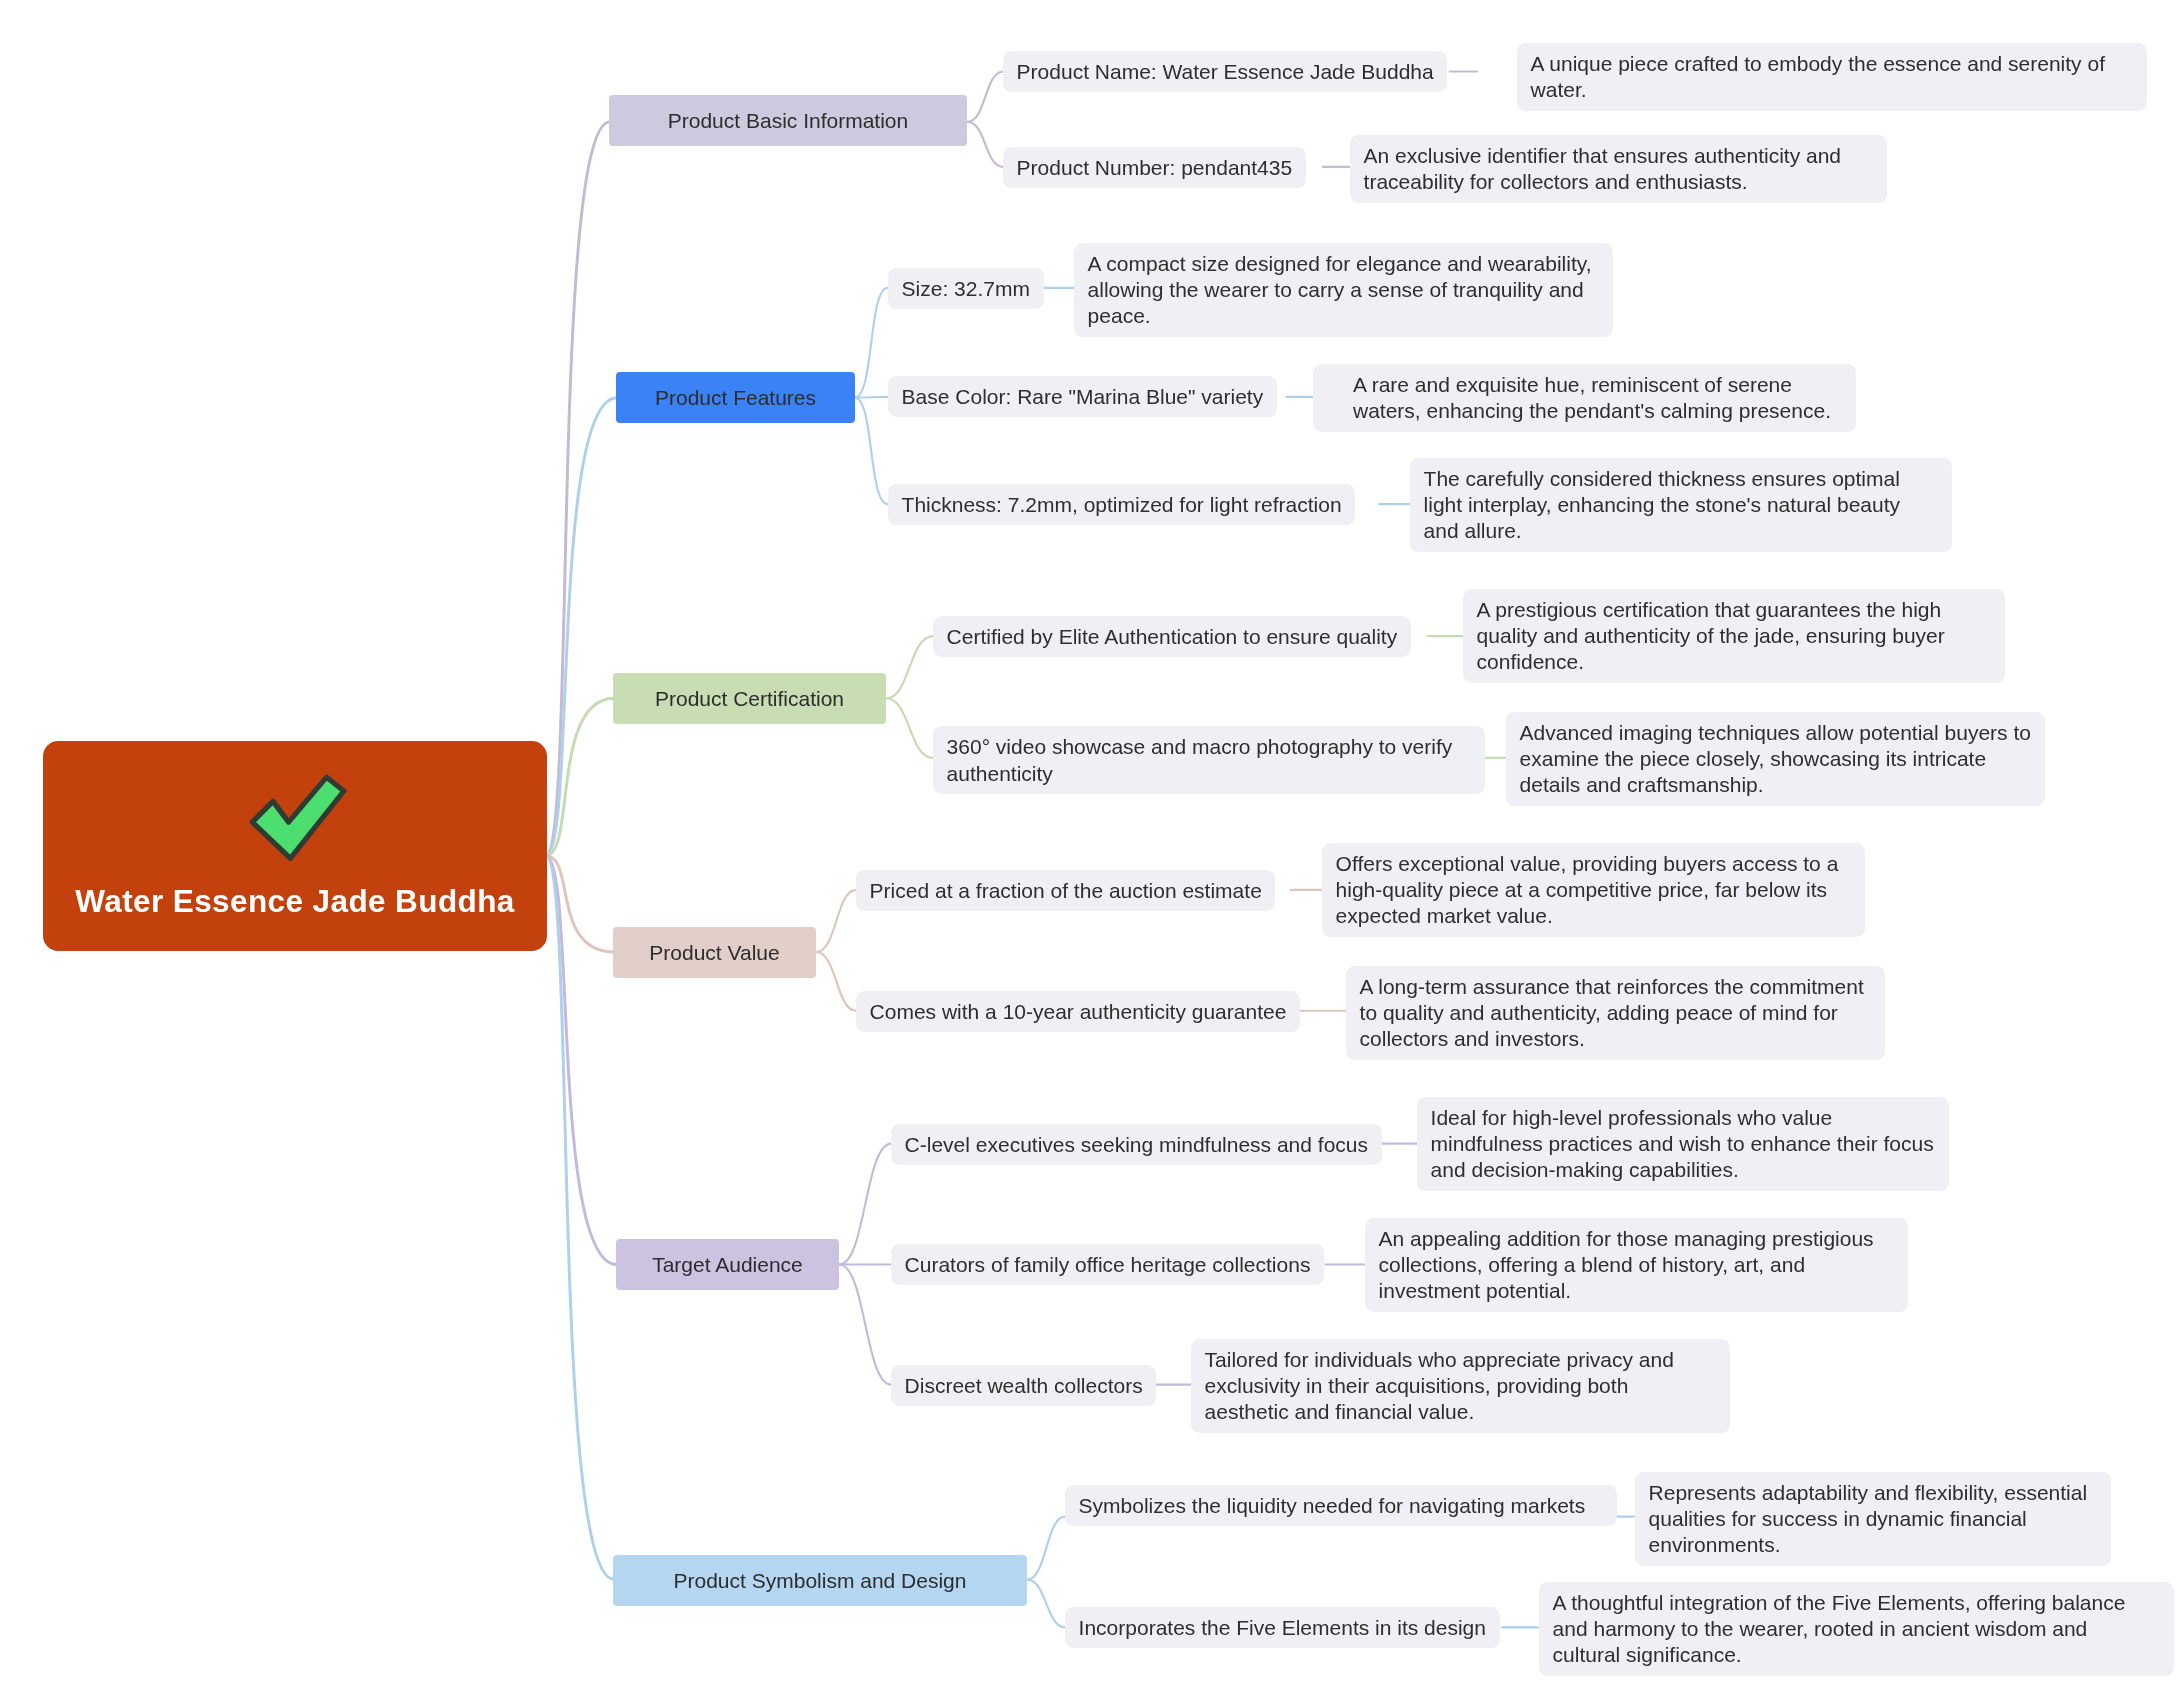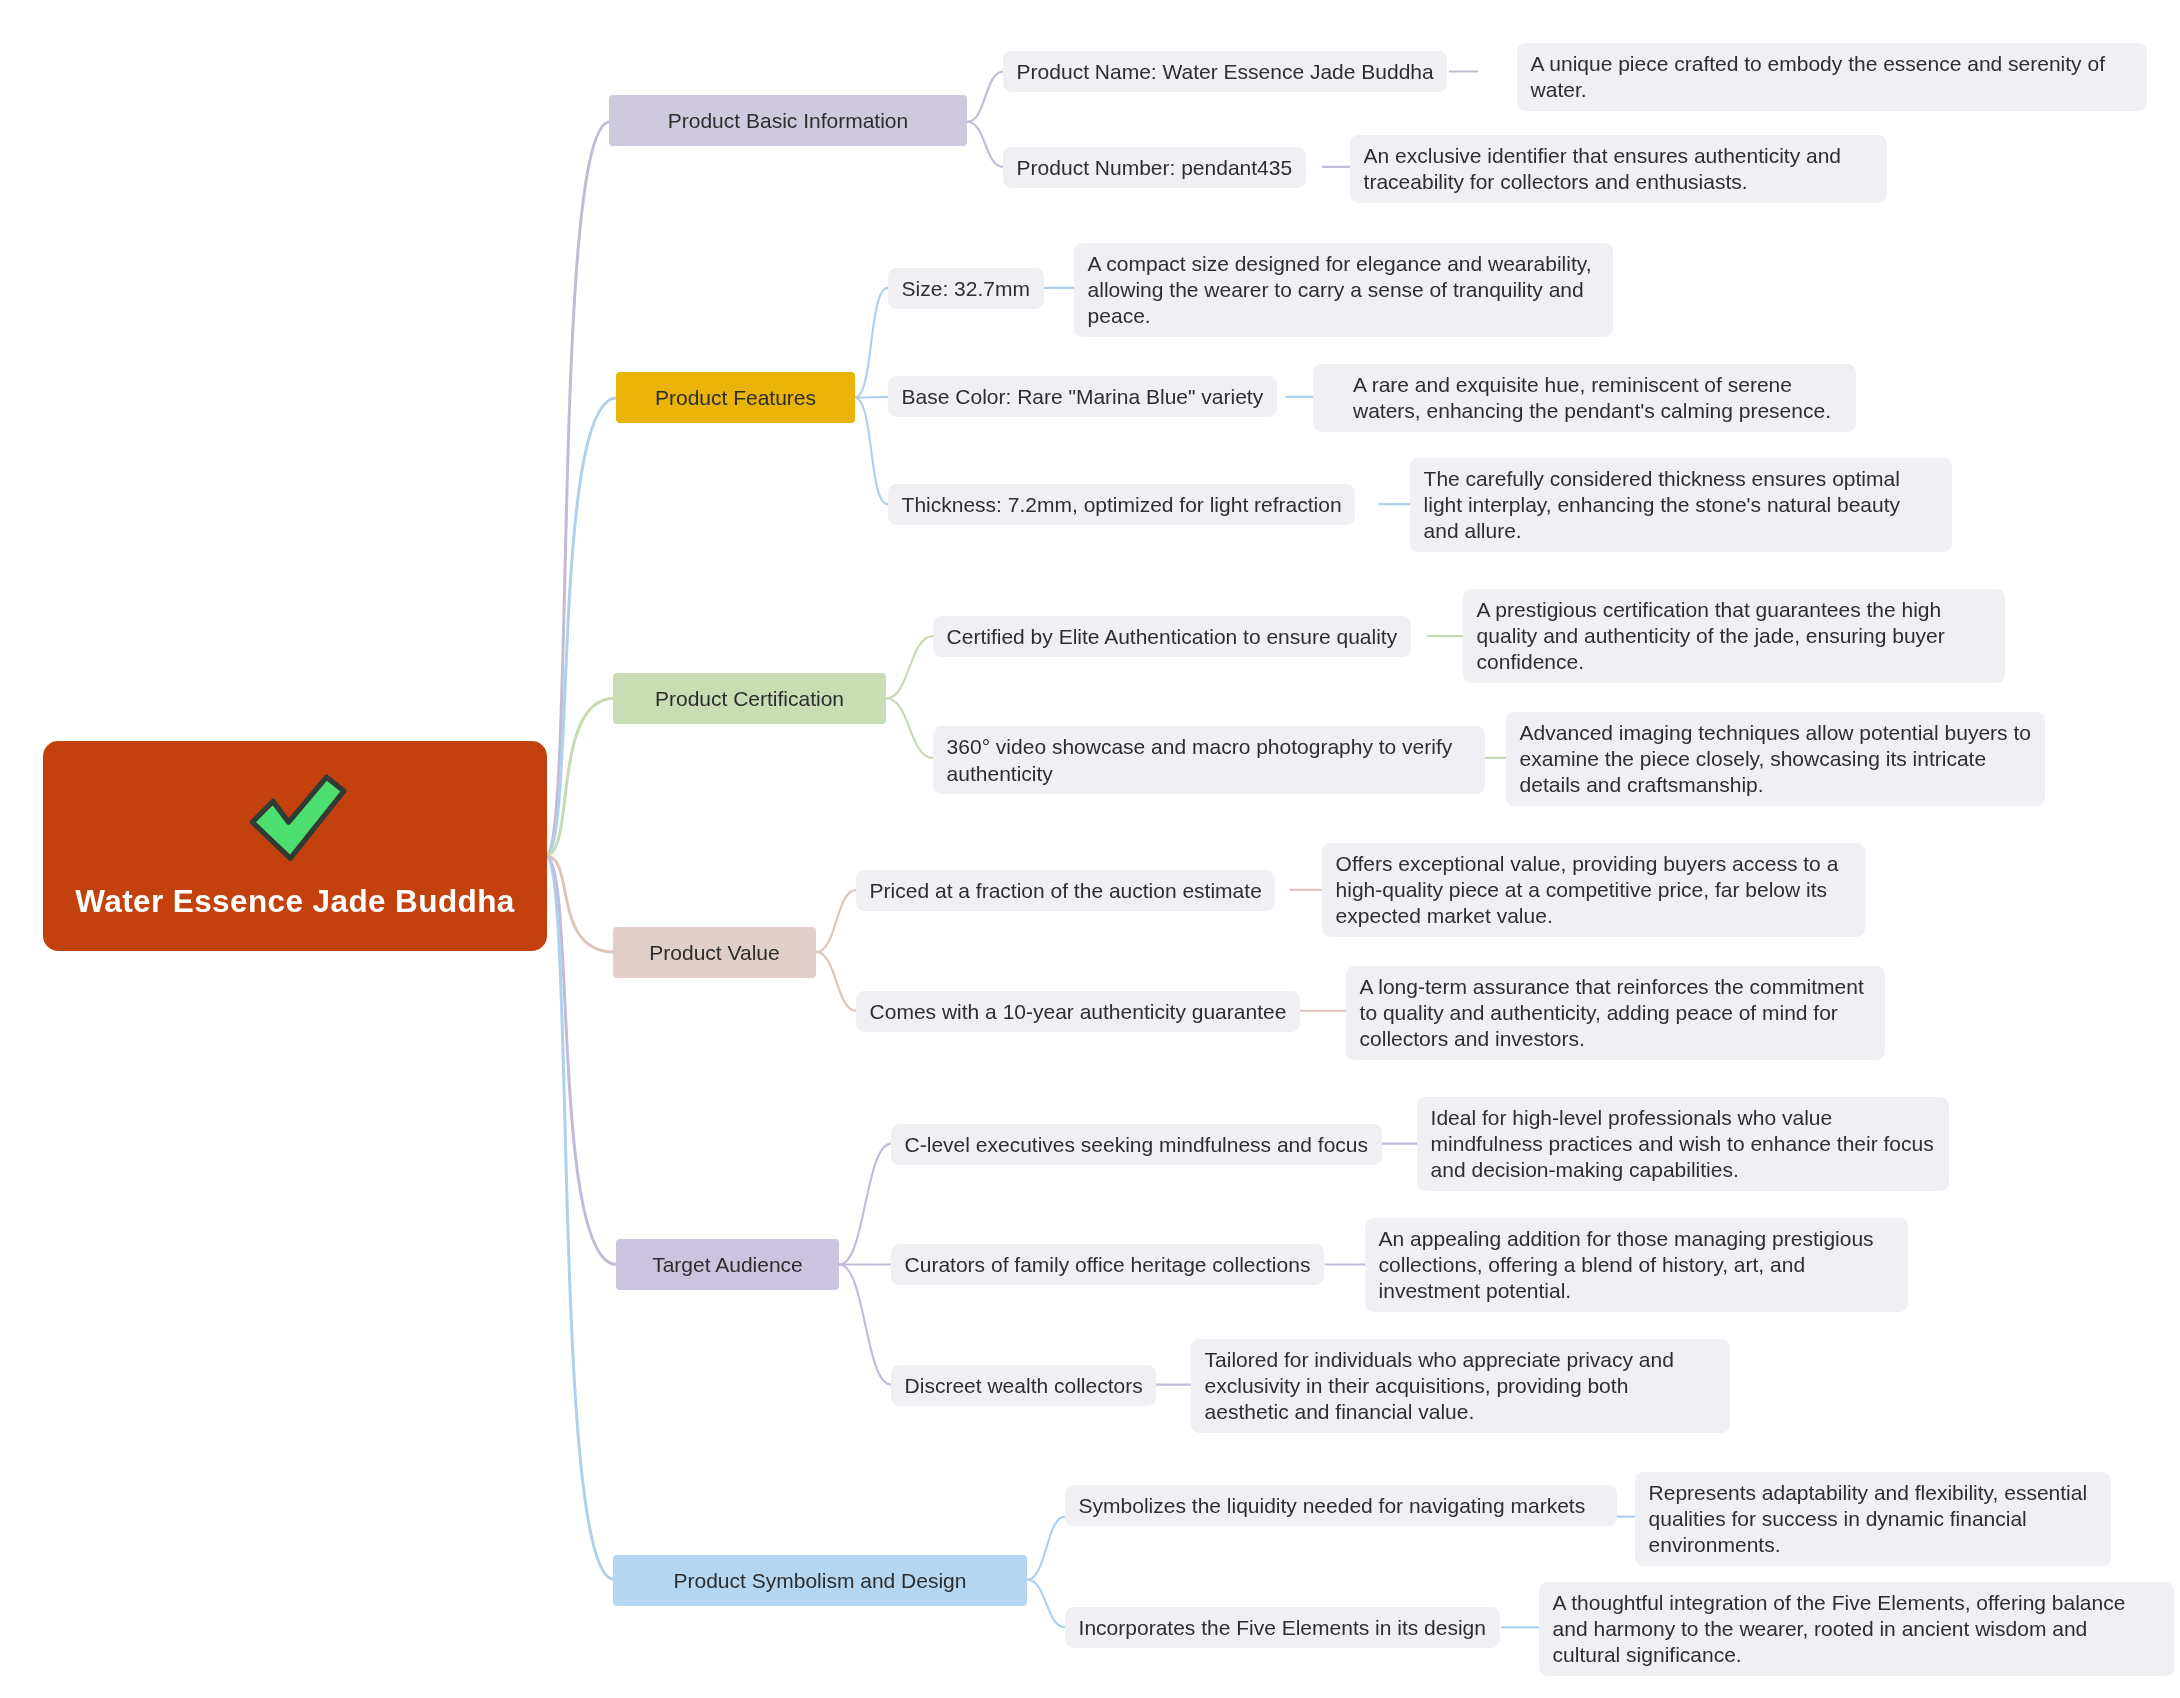--- a/index.html
+++ b/index.html
@@ -136,21 +136,21 @@
   <div class="desc" style="left:1517px; top:43px; width:630px;">
     <span>A unique piece crafted to embody the essence and serenity of water.</span>
   </div>
   <div class="child" style="left:1003px; top:147px;">
     <span>Product Number: pendant435</span>
   </div>
   <div class="desc" style="left:1350px; top:135px; width:537px;">
     <span>An exclusive identifier that ensures authenticity and traceability for collectors and enthusiasts.</span>
   </div>
 
-  <div class="branch" style="left: 616px; top: 372px; width: 239px; background: #eab308;">
+  <div class="branch" style="left: 616px; top: 372px; width: 239px; background: #3b82f6;">
     <span>Product Features</span>
   </div>
   <div class="child" style="left:888px; top:268px;">
     <span>Size: 32.7mm</span>
   </div>
   <div class="desc" style="left:1074px; top:243px; width:539px;">
     <span>A compact size designed for elegance and wearability, allowing the wearer to carry a sense of tranquility and peace.</span>
   </div>
   <div class="child" style="left:888px; top:376px;">
     <span>Base Color: Rare "Marina Blue" variety</span>

